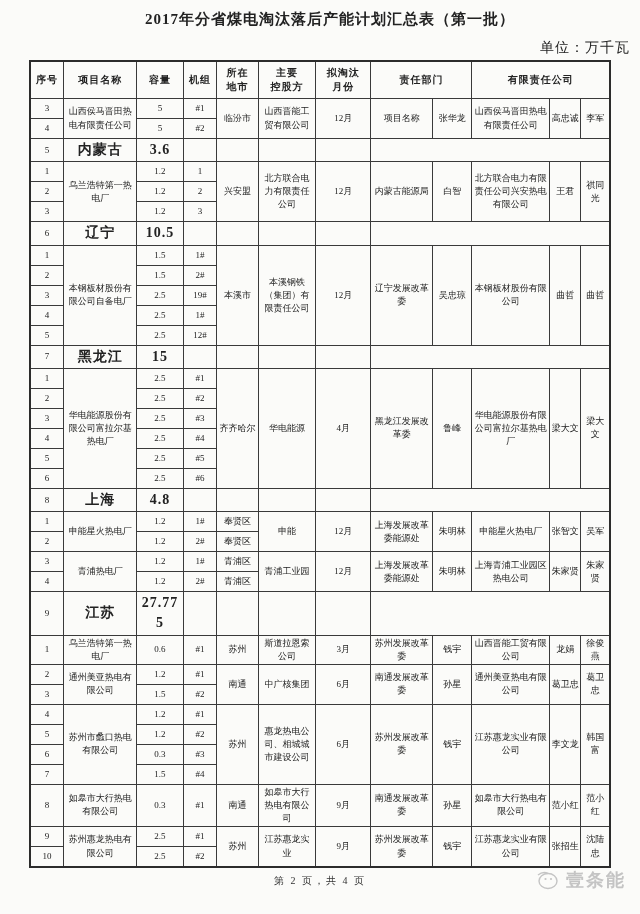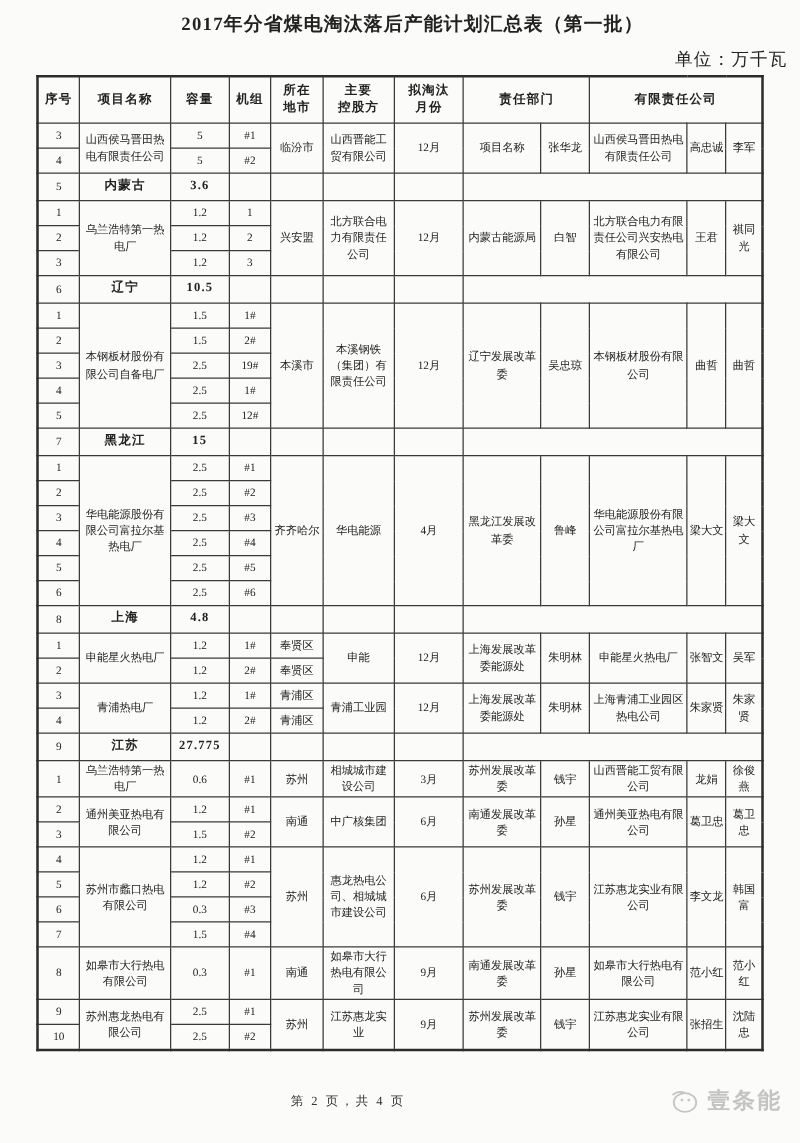--- a/index.html
+++ b/index.html
@@ -29,29 +29,29 @@
     line-height:1.45;
     overflow:hidden;
     word-break:break-all;
   }
   table.main th{
     font-weight:bold;font-size:10px;white-space:pre-line;
     height:34px;letter-spacing:1px;
   }
   table.main td{height:17px;}
   tr.province-row td{height:19px;}
-  td.bold{font-weight:bold;font-size:10px;letter-spacing:1px;}
+  td.bold{font-weight:bold;font-size:14px;letter-spacing:1px;}
   table.main{border:2px solid #2c2c2c;}
   .page-footer{
-    position:absolute;top:874px;left:0;width:557px;text-align:center;
+    position:absolute;top:874px;left:0;width:640px;text-align:center;
     font-size:10px;letter-spacing:2px;color:#333;
   }
   .watermark{
     position:absolute;top:868px;right:14px;
-    display:flex;align-items:flex-end;gap:3px;
+    display:flex;align-items:center;gap:3px;
     color:#c4c4c4;font-size:18px;font-weight:bold;letter-spacing:2px;
     font-family:"Liberation Sans","DejaVu Sans",sans-serif;
   }
   .watermark svg{display:block;}
 </style>
 </head>
 <body>
 
 <div class="page-title">2017年分省煤电淘汰落后产能计划汇总表（第一批）</div>
 <div class="unit-note">单位：万千瓦</div>
@@ -293,21 +293,21 @@
         <td></td>
         <td></td>
         <td colspan="5"></td>
       </tr>
       <tr>
         <td>1</td>
         <td>乌兰浩特第一热电厂</td>
         <td>0.6</td>
         <td>#1</td>
         <td>苏州</td>
-        <td>相城城市建设公司</td>
+        <td>斯道拉恩索公司</td>
         <td>3月</td>
         <td>苏州发展改革委</td>
         <td>钱宇</td>
         <td>山西晋能工贸有限公司</td>
         <td>龙娟</td>
         <td>徐俊燕</td>
       </tr>
       <tr>
         <td>2</td>
         <td rowspan="2">通州美亚热电有限公司</td>

